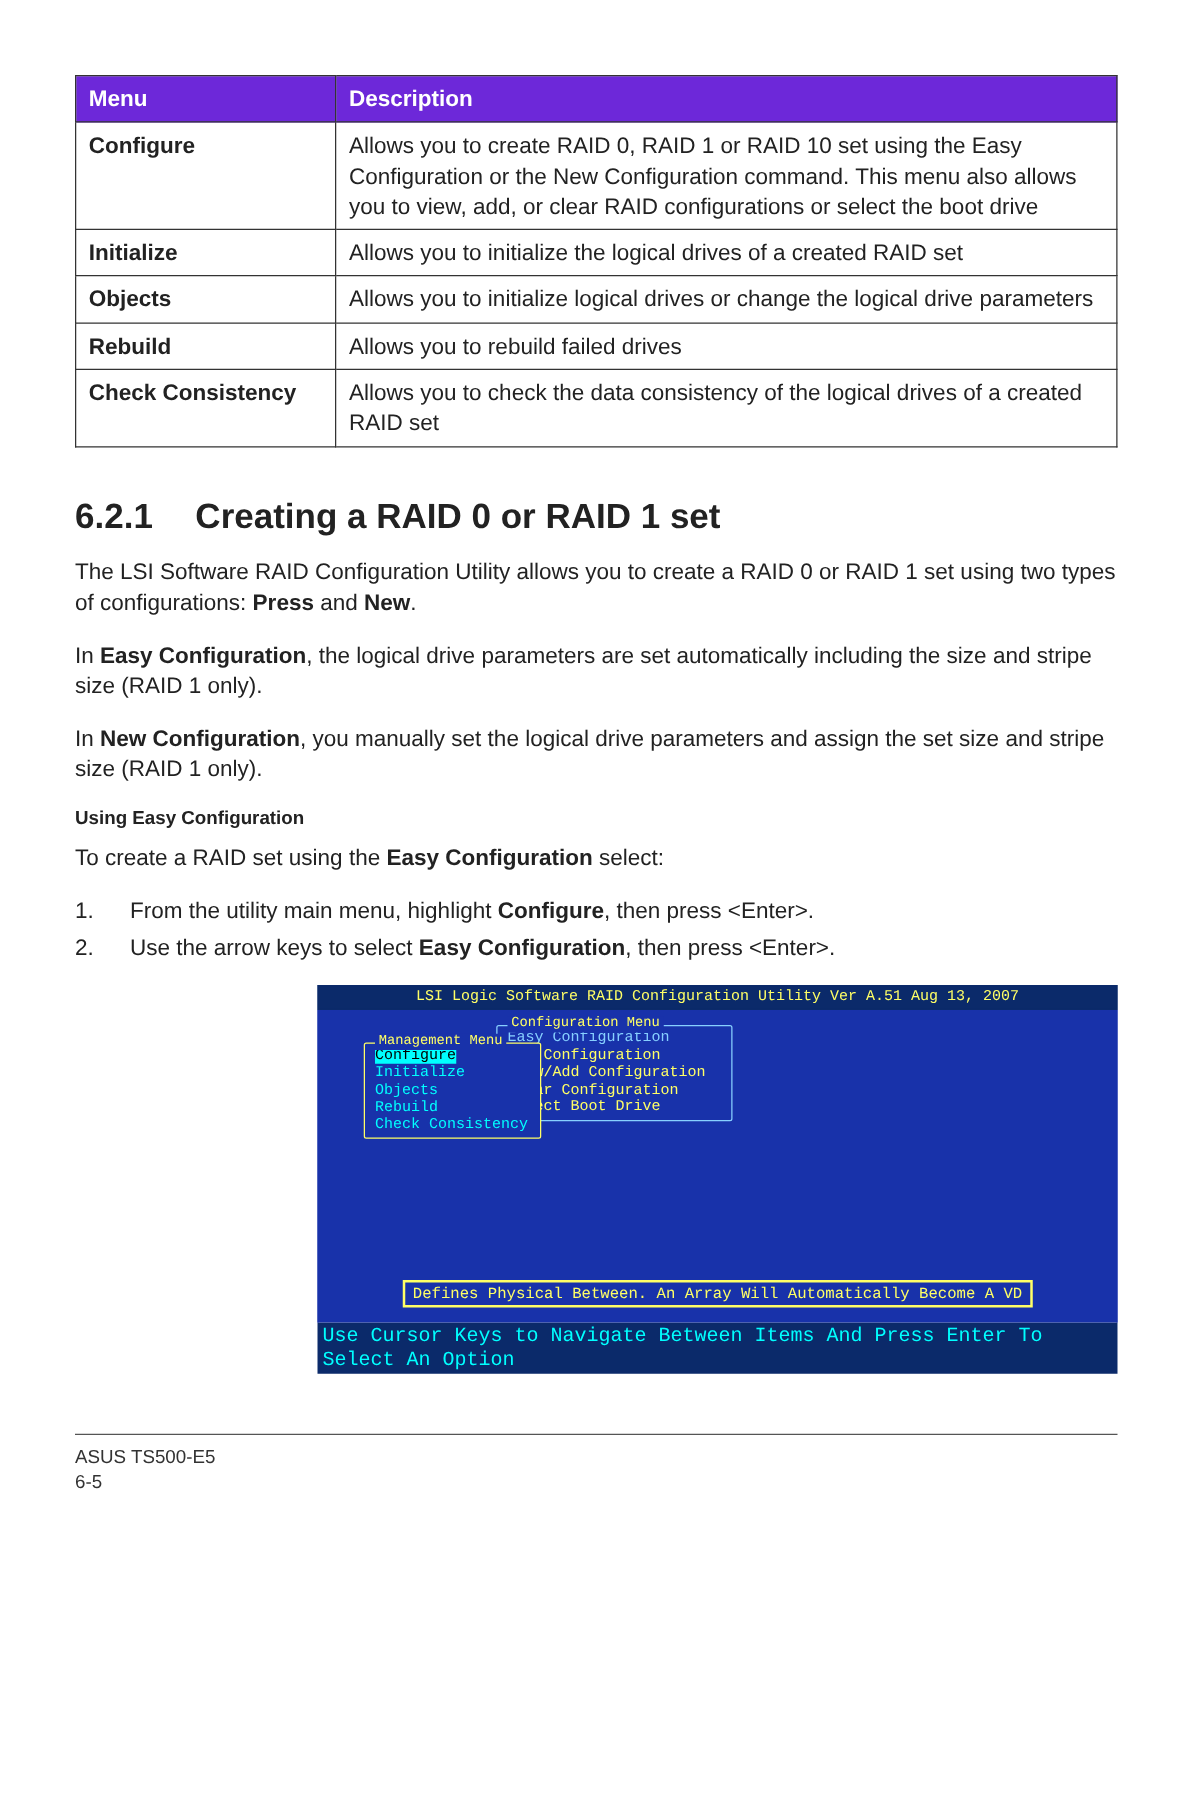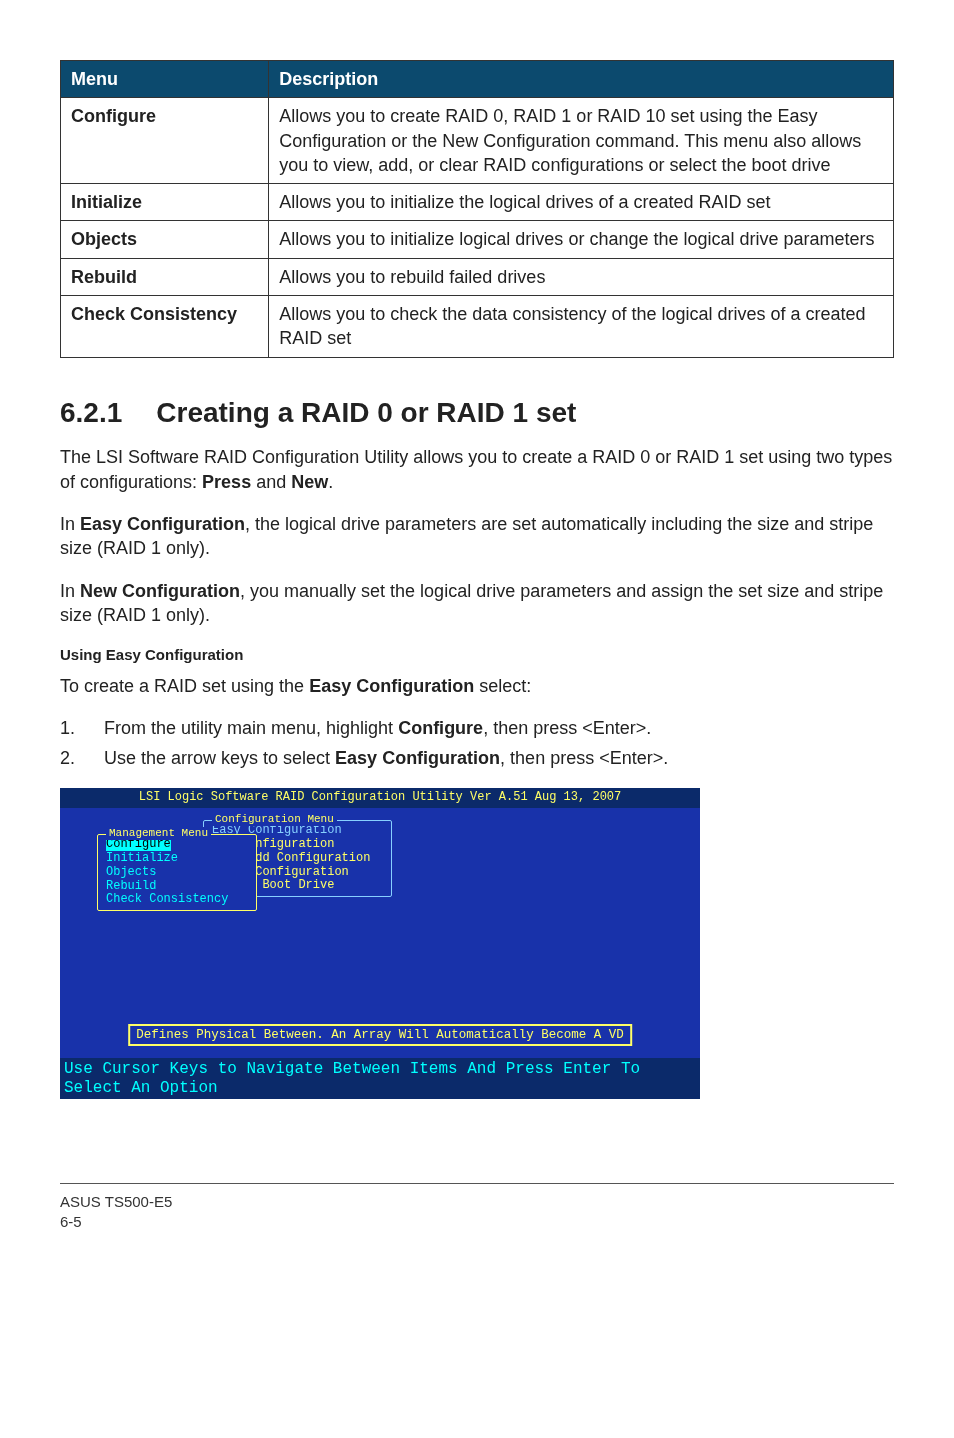--- a/index.html
+++ b/index.html
@@ -12,21 +12,21 @@
     color: #222;
     font-size: 18px;
     line-height: 1.35;
   }
   table.desc-table {
     width: 100%;
     border-collapse: collapse;
     margin-bottom: 36px;
   }
   table.desc-table th {
-    background: #0c4a6e;
+    background: #6d28d9;
     color: #fff;
     text-align: left;
     font-weight: bold;
     padding: 6px 10px;
     border: 1px solid #333;
   }
   table.desc-table th:first-child { width: 25%; }
   table.desc-table td {
     border: 1px solid #333;
     padding: 6px 10px;
@@ -44,21 +44,21 @@
   p.body { margin-bottom: 18px; }
   p.body b, li b { font-weight: bold; }
 
   h3.subhead { font-size: 15px; font-weight: bold; margin: 10px 0 8px 0; }
 
   ol.steps { list-style: none; margin-bottom: 18px; }
   ol.steps li { display: flex; margin-bottom: 6px; }
   ol.steps li .n { width: 44px; flex-shrink: 0; }
 
   
-  .bios-wrap { display:flex; justify-content:flex-start; margin-top:6px; margin-bottom:84px; }
+  .bios-wrap { display:flex; justify-content:flex-end; margin-top:6px; margin-bottom:48px; }
   .bios {
     width: 640px;
     font-family: "Courier New", monospace;
     font-size: 12px;
     line-height: 1.15;
     color: #00ffff;
   }
   .bios-title {
     background: #0b2a6a;
     color: #ffff66;
@@ -82,21 +82,21 @@
   }
   .bios-panel .legend {
     position: absolute;
     top: -8px;
     left: 8px;
     background: #1832aa;
     padding: 0 3px;
     color: #ffff66;
     font-size: 11px;
   }
-  .mgmt-panel { top: 26px; left: 36px; width: 160px; }
+  .mgmt-panel { top: 26px; left: 36px; width: 142px; }
   .mgmt-panel .item { color: #00ffff; white-space: pre; }
   .mgmt-panel .sel {  color: #000; }
   .mgmt-panel .sel .hi { background:#00ffff; }
 
   .cfg-panel { top: 12px; left: 142px; width: 189px; border-color:#87d0ff; }
   .cfg-panel .legend { color:#ffff66; }
   .cfg-panel .item { color: #ffff66; white-space: pre; }
   .cfg-panel .first { color: #87d0ff; }
 
   .hint-box {

